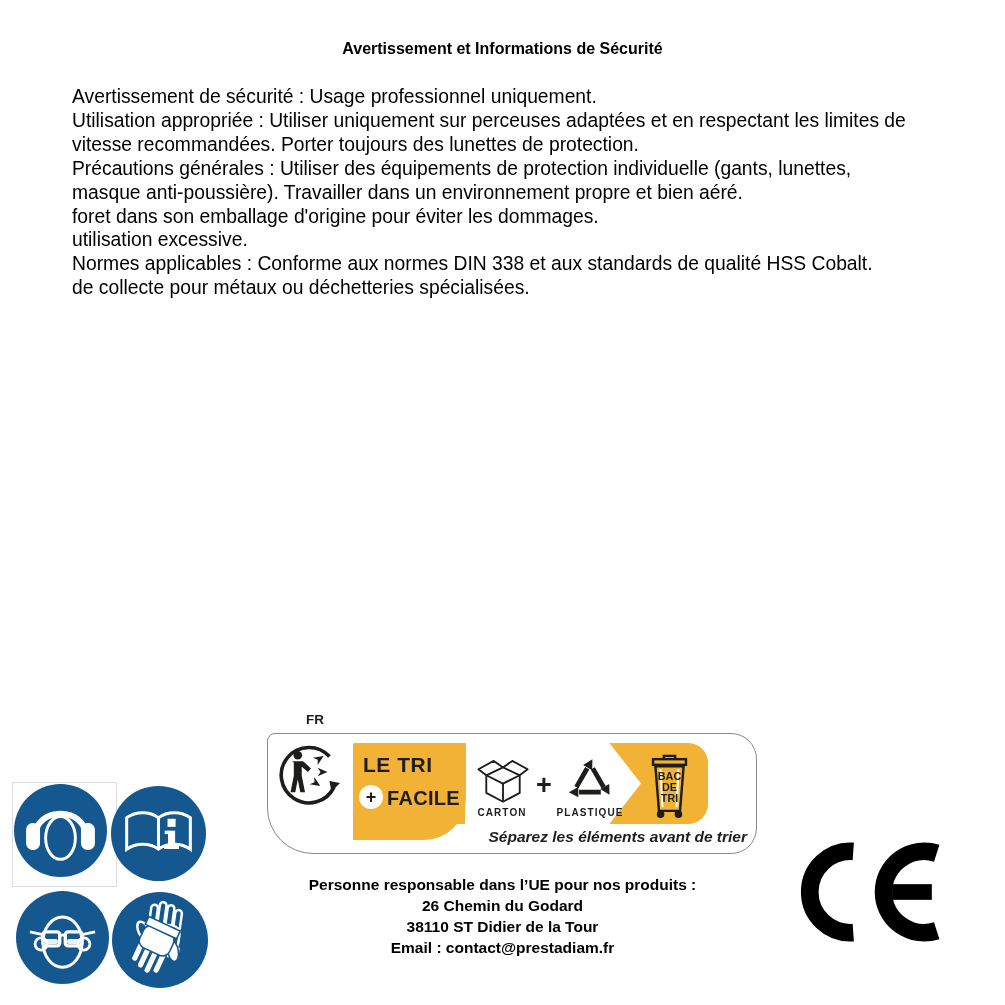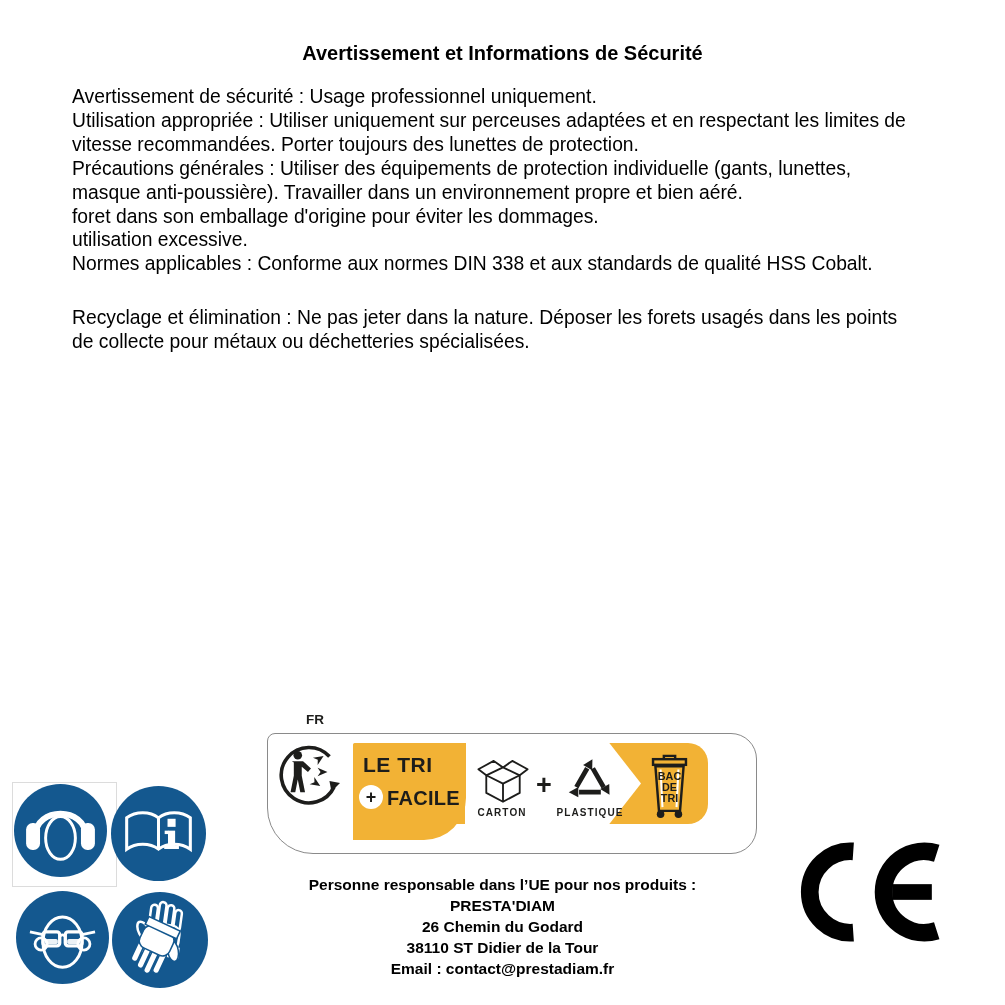--- a/index.html
+++ b/index.html
@@ -2,21 +2,21 @@
 <html style="--blue: #14588F; --yellow: #F2B235; --ink: #1D1D1B; --border-gray: #8A8A8A;"><head>
 <meta charset="utf-8">
 <style>
   html,body{margin:0;padding:0;background:#fff;}
   body{width:1005px;height:1005px;position:relative;overflow:hidden;
        font-family:"Liberation Sans", sans-serif;color:#000;}
   .abs{position:absolute;}
 
   
   #title{position:absolute;top:29px;left:0;width:1005px;text-align:center;
-         font-size:20px;font-weight:bold;white-space:nowrap;}
+         font-size:16px;font-weight:bold;white-space:nowrap;}
 
   
   #body-text{position:absolute;left:72px;top:85px;font-size:19.3px;line-height:23.9px;}
   #body-text .bline{white-space:nowrap;}
   #body-text .para-gap{margin-top:30px;}
 
   
   #icon-grid{position:absolute;left:12px;top:782px;width:212px;height:212px;}
   #icon-sticker{position:absolute;left:0;top:0;width:103px;height:103px;
                 border:1px solid #dcdcdc;background:#fff;}
@@ -69,21 +69,20 @@
 
 <div id="body-text">
   <div class="bline">Avertissement de sécurité : Usage professionnel uniquement.</div>
   <div class="bline">Utilisation appropriée : Utiliser uniquement sur perceuses adaptées et en respectant les limites de</div>
   <div class="bline">vitesse recommandées. Porter toujours des lunettes de protection.</div>
   <div class="bline">Précautions générales : Utiliser des équipements de protection individuelle (gants, lunettes,</div>
   <div class="bline">masque anti-poussière). Travailler dans un environnement propre et bien aéré.</div>
   <div class="bline">foret dans son emballage d'origine pour éviter les dommages.</div>
   <div class="bline">utilisation excessive.</div>
   <div class="bline">Normes applicables : Conforme aux normes DIN 338 et aux standards de qualité HSS Cobalt.</div>
-  <div class="bline para-gap">Recyclage et élimination : Ne pas jeter dans la nature. Déposer les forets usagés dans les points</div>
   <div class="bline">de collecte pour métaux ou déchetteries spécialisées.</div>
 </div>
 
 <div id="icon-grid">
   <div id="icon-sticker"></div>
 
   <svg class="micon" style="left:2px;top:2px" width="93" height="93" viewBox="0 0 100 100">
     <circle class="micon-bg" cx="50" cy="50" r="50"></circle>
     <path class="wline" stroke-width="6.5" d="M23,56 C23,24 77,24 77,56"></path>
     <ellipse class="wline" stroke-width="3.2" cx="50" cy="58" rx="16" ry="23"></ellipse>
@@ -194,25 +193,25 @@
     <rect class="ink-line" stroke-width="2.6" x="7.5" y="9" width="35" height="6"></rect>
     <path class="ink-line" stroke-width="2.6" d="M10,16.5 L13.8,64 L36.2,64 L40,16.5 Z"></path>
     <path d="M15.5,20 L17.5,60 M34.5,20 L32.5,60" stroke="#fff" stroke-width="2.2" fill="none"></path>
     <circle class="ink-fill" cx="15.5" cy="67.5" r="4"></circle>
     <circle class="ink-fill" cx="34.5" cy="67.5" r="4"></circle>
     <text class="bin-text" x="25" y="31" text-anchor="middle">BAC</text>
     <text class="bin-text" x="25" y="43" text-anchor="middle">DE</text>
     <text class="bin-text" x="25" y="55" text-anchor="middle">TRI</text>
   </svg>
 
+  <div id="tagline">Séparez les éléments avant de trier</div>
 </div>
 
 <div id="responsible">
   <div>Personne responsable dans l’UE pour nos produits :</div>
-  <div>PRESTA'DIAM</div>
   <div>26 Chemin du Godard</div>
   <div>38110 ST Didier de la Tour</div>
   <div>Email : contact@prestadiam.fr</div>
 </div>
 
 <svg id="ce-mark" width="148" height="102" viewBox="0 0 150 104" role="img">
   <path d="M55.9,10.6 A41.5,41.5 0 1 0 55.9,93.4" stroke="#000" stroke-width="18" fill="none"></path>
   <path d="M141,12.5 A41.5,41.5 0 1 0 141,91.5" stroke="#000" stroke-width="18" fill="none"></path>
   <rect x="95.5" y="44" width="40.5" height="16" fill="#000"></rect>
 </svg>

